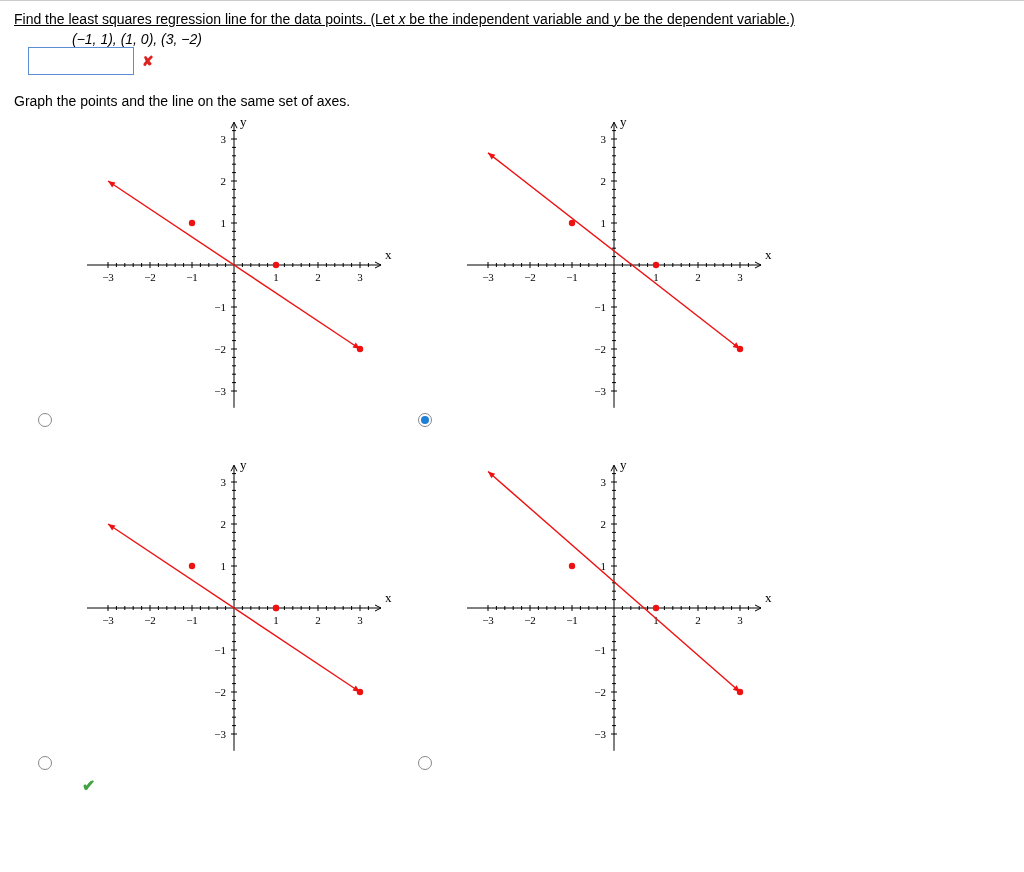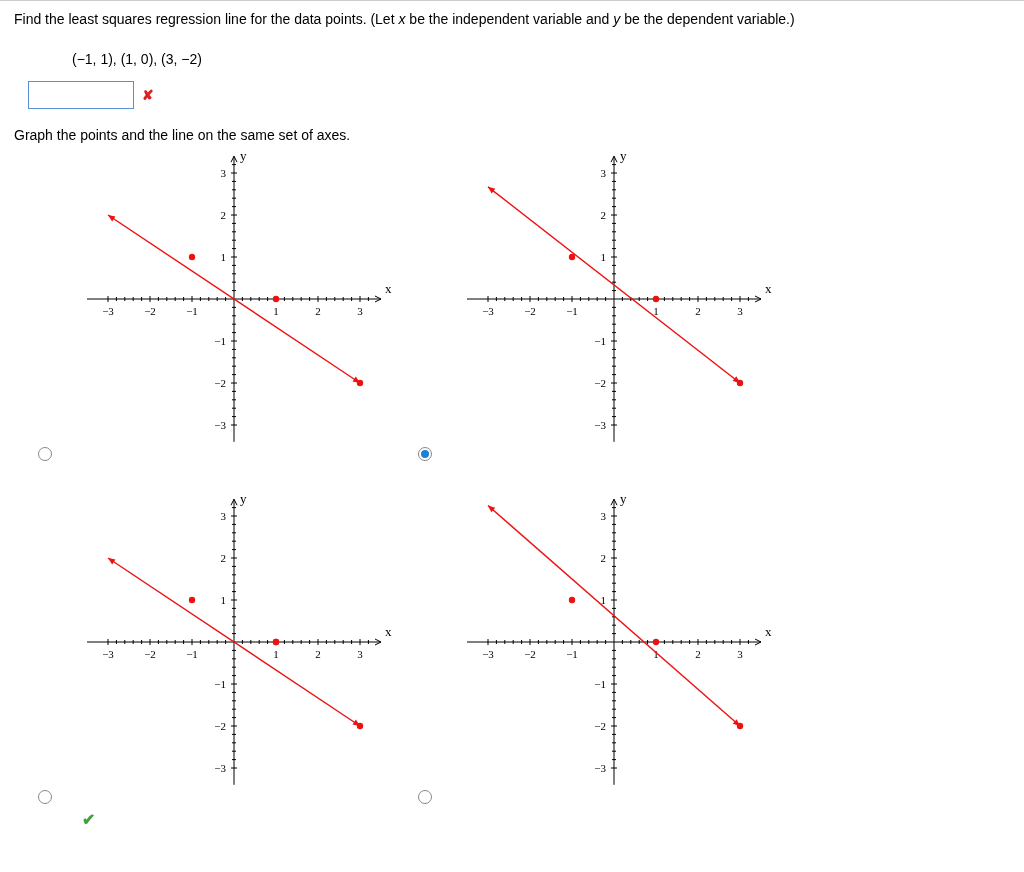--- a/index.html
+++ b/index.html
@@ -10,25 +10,26 @@
     color: #000;
     background: #fff;
   }
   .page {
     border-top: 1px solid #ccc;
     padding: 10px 14px 40px 14px;
     width: 1024px;
     box-sizing: border-box;
   }
   .question-text {
-    margin-bottom: 24px;
+    margin-bottom: 4px;
+    text-decoration: underline;
   }
   .points-line {
     margin-left: 58px;
-    margin-bottom: 14px;
+    font-style: italic;
   }
   .answer-row {
     display: flex;
     align-items: center;
     gap: 8px;
     margin-left: 14px;
     margin-bottom: 18px;
   }
   .answer-input {
     width: 100px;

